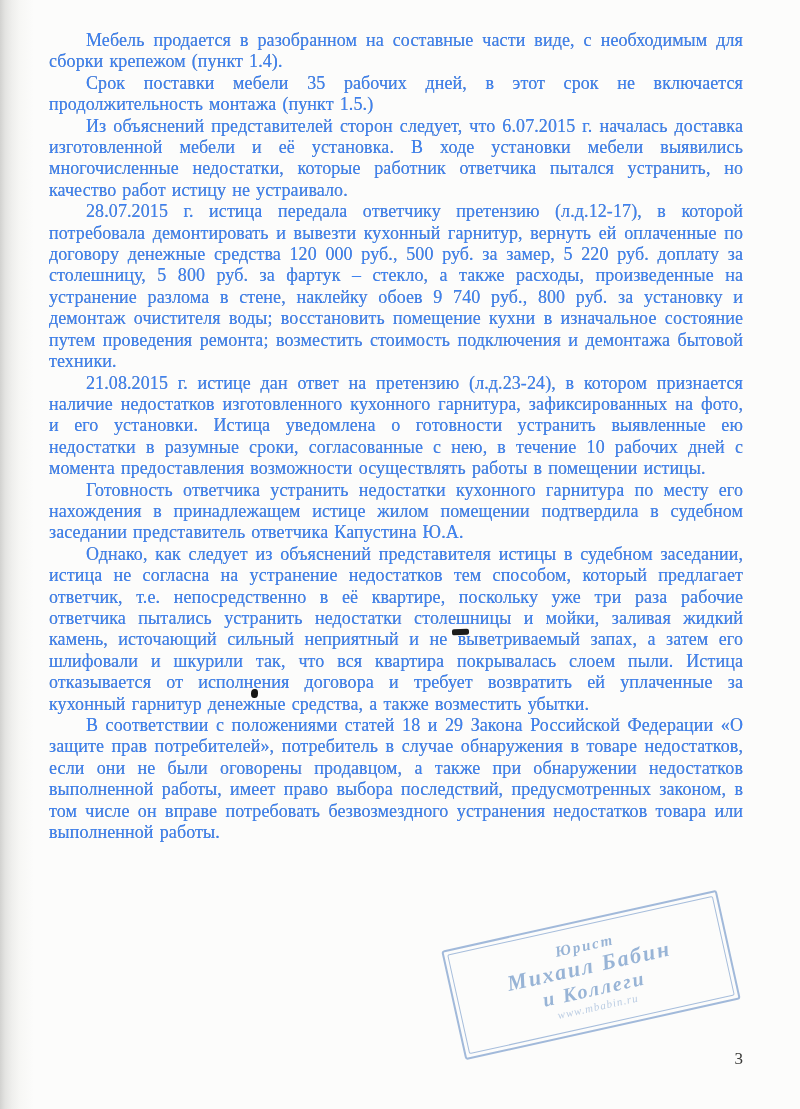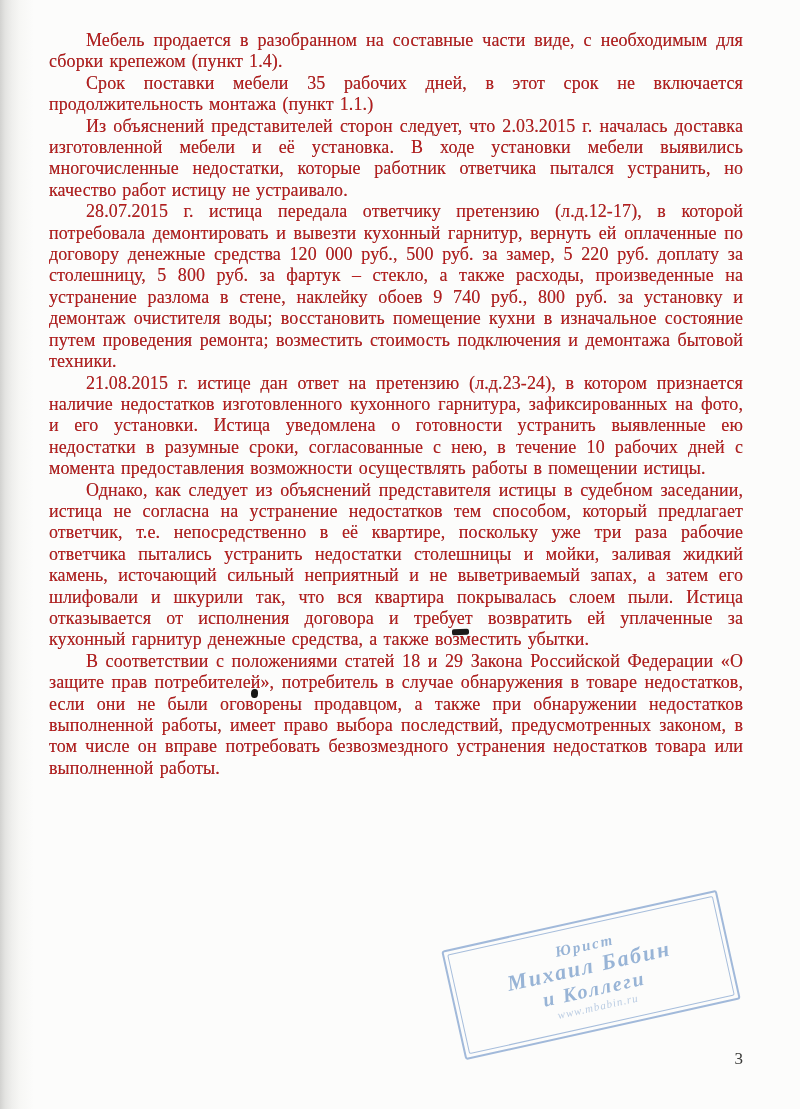--- a/index.html
+++ b/index.html
@@ -30,21 +30,21 @@
     z-index: 0;
     pointer-events: none;
   }
 
   .doc-text {
     position: absolute;
     left: 49px;
     top: 30px;
     width: 694px;
     z-index: 2;
-    color: #b91c1c;
+    color: #3b82f6;
     font-size: 18px;
     line-height: 21.4px;
     text-shadow: 0 0 0.6px rgba(46,45,43,0.55);
     letter-spacing: 0.1px;
   }
 
   .doc-text p {
     text-align: justify;
     text-indent: 37px;
     word-spacing: 1.5px;
@@ -121,24 +121,25 @@
     <div class="stamp-inner">
       <span class="stamp-title">Юрист</span>
       <span class="stamp-name">Михаил Бабин</span>
       <span class="stamp-subtitle">и Коллеги</span>
       <span class="stamp-url">www.mbabin.ru</span>
     </div>
   </div>
 
   <div class="doc-text">
     <p>Мебель продается в разобранном на составные части виде, с необходимым для сборки крепежом (пункт 1.4).</p>
-    <p>Срок поставки мебели 35 рабочих дней, в этот срок не включается продолжительность монтажа (пункт 1.1.)</p>
-    <p>Из объяснений представителей сторон следует, что 2.03.2015 г. началась доставка изготовленной мебели и её установка.  В ходе установки мебели выявились многочисленные недостатки, которые  работник ответчика пытался устранить, но качество работ истицу не устраивало.</p>
+    <p>Срок поставки мебели 35 рабочих дней, в этот срок не включается продолжительность монтажа (пункт 1.5.)</p>
+    <p>Из объяснений представителей сторон следует, что 6.07.2015 г. началась доставка изготовленной мебели и её установка.  В ходе установки мебели выявились многочисленные недостатки, которые  работник ответчика пытался устранить, но качество работ истицу не устраивало.</p>
     <p>28.07.2015 г. истица передала ответчику претензию (л.д.12-17), в которой потребовала демонтировать и вывезти кухонный гарнитур, вернуть ей оплаченные по договору денежные средства 120 000 руб., 500 руб. за замер, 5 220 руб. доплату за столешницу, 5 800 руб. за фартук – стекло, а также расходы, произведенные на устранение разлома в стене, наклейку обоев 9 740 руб., 800 руб. за установку и демонтаж очистителя воды; восстановить помещение кухни в изначальное состояние путем проведения ремонта; возместить стоимость подключения и демонтажа бытовой техники.</p>
     <p>21.08.2015 г. истице дан ответ на претензию (л.д.23-24), в котором признается наличие недостатков изготовленного кухонного гарнитура, зафиксированных на фото,  и его установки. Истица уведомлена о готовности устранить выявленные ею недостатки в разумные сроки, согласованные с нею, в течение 10 рабочих дней с момента предоставления возможности осуществлять работы в помещении истицы.</p>
+    <p>Готовность ответчика устранить недостатки кухонного гарнитура по месту  его нахождения   в принадлежащем истице  жилом помещении подтвердила в судебном заседании представитель ответчика Капустина Ю.А.</p>
     <p>Однако, как следует из объяснений представителя истицы в судебном заседании, истица не согласна на устранение недостатков тем способом, который предлагает ответчик, т.е. непосредственно в её квартире, поскольку уже  три раза рабочие ответчика пытались устранить недостатки столешницы и мойки, заливая  жидкий камень,  источающий сильный неприятный  и не выветриваемый запах, а затем его шлифовали  и шкурили  так, что вся квартира покрывалась слоем пыли. Истица отказывается от исполнения договора и требует возвратить ей уплаченные за кухонный гарнитур денежные средства, а также возместить убытки.</p>
     <p>В соответствии с положениями статей 18 и 29 Закона Российской Федерации «О защите прав потребителей», потребитель в случае обнаружения в товаре недостатков, если они не были оговорены продавцом, а также при обнаружении недостатков выполненной работы, имеет право выбора последствий, предусмотренных законом, в том числе он вправе потребовать безвозмездного устранения недостатков товара или выполненной работы.</p>
   </div>
 
   <div class="smudge-1"></div>
   <div class="smudge-2"></div>
 
   <div class="page-number">3</div>
 
 </div>

